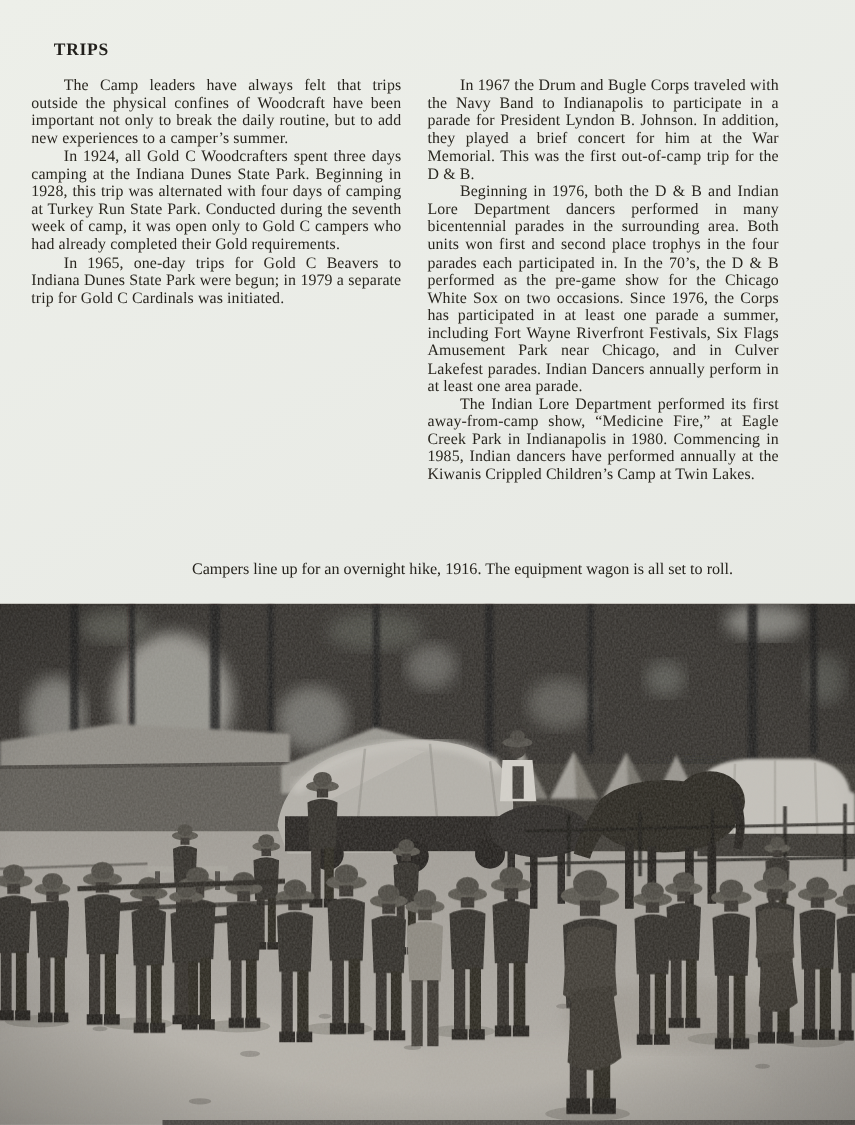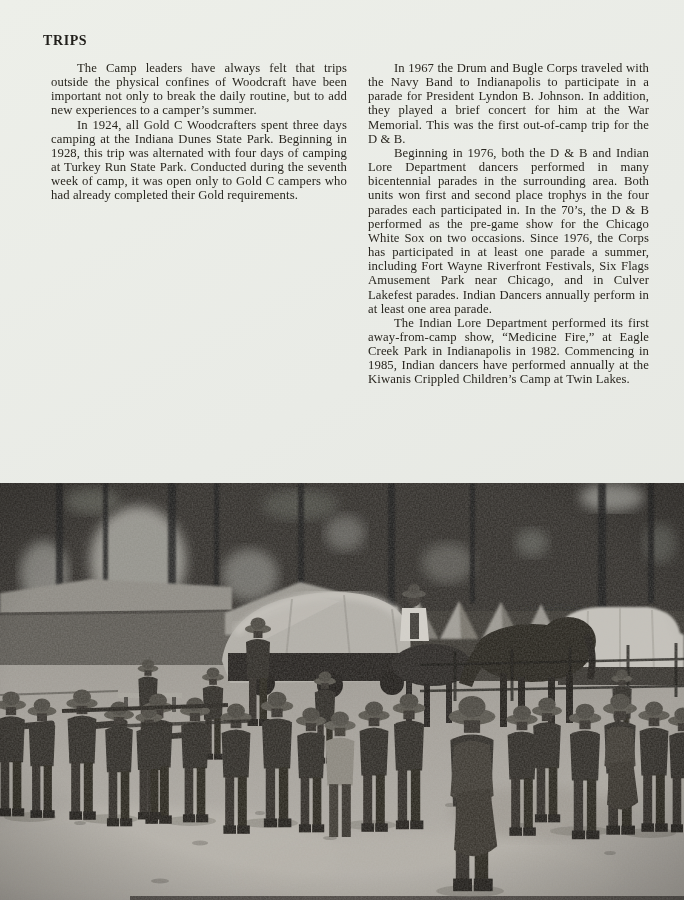--- a/index.html
+++ b/index.html
@@ -12,21 +12,21 @@
     position:relative;width:684px;height:900px;overflow:hidden;
     background:linear-gradient(150deg,#edefe9 0%,#e9ebe6 45%,#e4e6e0 100%);
     color:#262420;
   }
   .page-title{
     position:absolute;left:43px;top:33px;
     font-size:14px;font-weight:bold;letter-spacing:0.6px;
     color:#211f1b;
   }
   .columns{
-    position:absolute;left:51px;top:61px;width:598px;
+    position:absolute;left:25px;top:61px;width:598px;
     display:grid;grid-template-columns:296px 281px;column-gap:21px;
   }
   .col p{
     margin:0;
     font-size:12.7px;line-height:14.15px;
     text-align:justify;text-indent:26px;
     color:#29261f;
     letter-spacing:0.1px;
   }
   .caption{
@@ -43,28 +43,30 @@
 <body>
 
 <div class="page">
 
   <div class="page-title">TRIPS</div>
 
   <div class="columns">
     <div class="col">
       <p>The Camp leaders have always felt that trips outside the physical confines of Woodcraft have been important not only to break the daily routine, but to add new experiences to a camper’s summer.</p>
       <p>In 1924, all Gold C Woodcrafters spent three days camping at the Indiana Dunes State Park. Beginning in 1928, this trip was alternated with four days of camping at Turkey Run State Park. Conducted during the seventh week of camp, it was open only to Gold C campers who had already completed their Gold requirements.</p>
+      <p>In 1965, one-day trips for Gold C Beavers to Indiana Dunes State Park were begun; in 1979 a separate trip for Gold C Cardinals was initiated.</p>
     </div>
     <div class="col">
       <p>In 1967 the Drum and Bugle Corps traveled with the Navy Band to Indianapolis to participate in a parade for President Lyndon B. Johnson. In addition, they played a brief concert for him at the War Memorial. This was the first out-of-camp trip for the D &amp; B.</p>
       <p>Beginning in 1976, both the D &amp; B and Indian Lore Department dancers performed in many bicentennial parades in the surrounding area. Both units won first and second place trophys in the four parades each participated in. In the 70’s, the D &amp; B performed as the pre-game show for the Chicago White Sox on two occasions. Since 1976, the Corps has participated in at least one parade a summer, including Fort Wayne Riverfront Festivals, Six Flags Amusement Park near Chicago, and in Culver Lakefest parades. Indian Dancers annually perform in at least one area parade.</p>
-      <p>The Indian Lore Department performed its first away-from-camp show, “Medicine Fire,” at Eagle Creek Park in Indianapolis in 1982. Commencing in 1985, Indian dancers have performed annually at the Kiwanis Crippled Children’s Camp at Twin Lakes.</p>
+      <p>The Indian Lore Department performed its first away-from-camp show, “Medicine Fire,” at Eagle Creek Park in Indianapolis in 1980. Commencing in 1985, Indian dancers have performed annually at the Kiwanis Crippled Children’s Camp at Twin Lakes.</p>
     </div>
   </div>
 
+  <div class="caption">Campers line up for an overnight hike, 1916. The equipment wagon is all set to roll.</div>
 
   <div class="photo" role="img" aria-label="Black-and-white photograph, 1916: campers in campaign hats line up beside a tarp-covered equipment wagon, with canvas tents, horses and dark trees behind them.">
     <svg width="684" height="417" viewBox="0 0 684 417" xmlns="http://www.w3.org/2000/svg">
       <defs>
         <linearGradient id="gGround" x1="0" y1="0" x2="0" y2="1">
           <stop offset="0" stop-color="#8d8a83"></stop>
           <stop offset="0.55" stop-color="#a4a099"></stop>
           <stop offset="1" stop-color="#b3afa8"></stop>
         </linearGradient>
         <radialGradient id="gVig" cx="0.5" cy="0.45" r="0.78">

